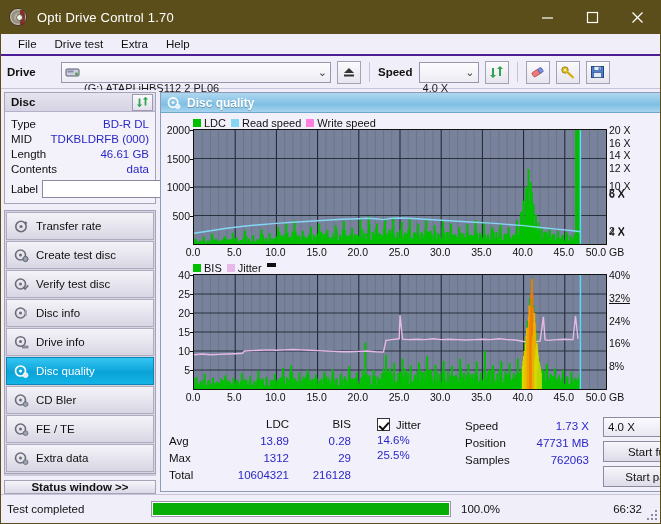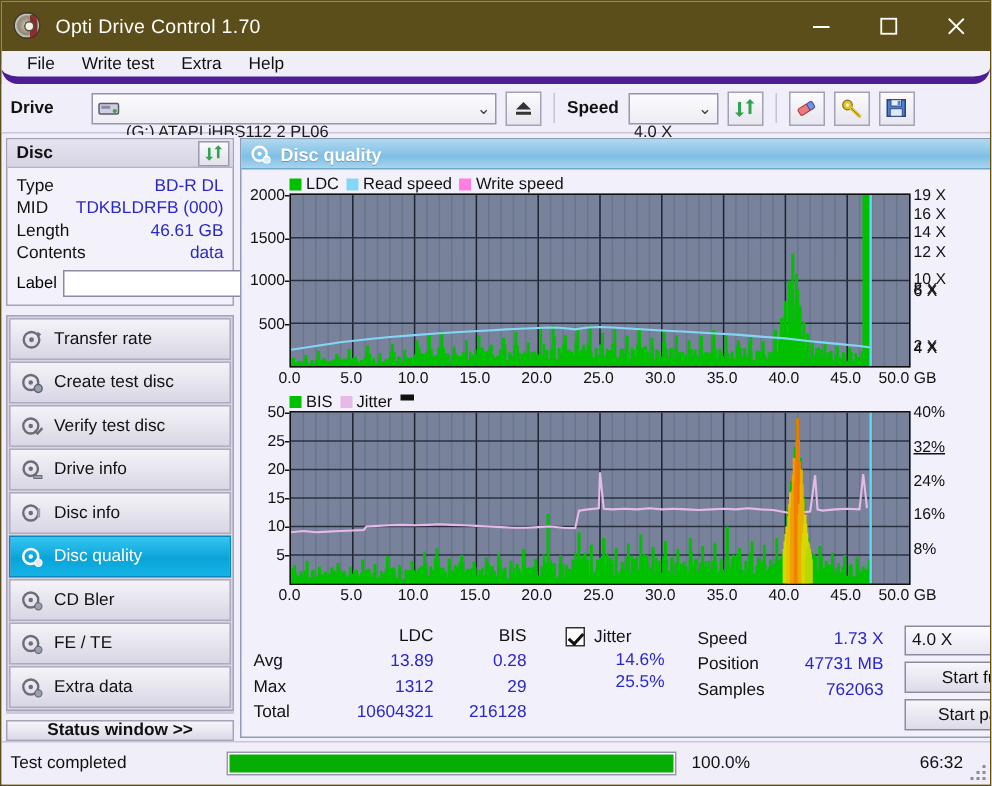--- a/index.html
+++ b/index.html
@@ -58,22 +58,21 @@
   }
   .win-btn svg { display:block; }
 
   
   .menubar {
     height: 22px;
     background: #f0eef8;
     display: flex;
     align-items: center;
     padding-left: 8px;
-    border-bottom: 5px solid #4c1d95;
-    border-radius: 11px;
+    border-bottom: 2px solid #4c1d95;
   }
   .menu-item {
     padding: 2px 9px;
     font-size: 11.5px;
     color: #101010;
   }
 
   
   .drivebar {
     height: 33px;
@@ -229,21 +228,21 @@
   .stats { margin-top:auto; padding: 6px 6px 4px 8px; display:flex; font-size:11.5px; color:#111; }
   .stat-col { }
   .statgrid { display:grid; grid-template-columns: 46px 74px 62px; row-gap:2px; }
   .statgrid div { line-height:15px; }
   .num { color:#2a27c8; text-align:right; }
   .hdrc { text-align:right; color:#111; }
   .jitcol { margin-left: 26px; }
   .jitrow { display:flex; align-items:center; gap:6px; height:15px; }
   .cbx { width:13px;height:13px;border:1px solid #333; background:#fff; position:relative; }
   .cbx::after{content:"";position:absolute;left:3px;top:1px;width:4px;height:8px;border:solid #111;border-width:0 2px 2px 0;transform:rotate(42deg);}
-  .jitval { color:#2a27c8; text-align:right; width:66px; }
+  .jitval { color:#2a27c8; width:66px; }
   .spcol { margin-left: 22px; }
   .sprow { display:flex; height:17px; align-items:center; gap:8px; }
   .spk { width:54px; }
   .spv { color:#2a27c8; width:62px; text-align:right; }
   .btncol { margin-left: 14px; display:flex; flex-direction:column; gap:4px; }
   .pbtn {
     width: 92px; height:21px;
     background: linear-gradient(#f7f6fa,#dedbe9);
     border:1px solid #8f8aa0;
     display:flex;align-items:center;justify-content:center;
@@ -302,21 +301,21 @@
         <svg width="13" height="13" viewBox="0 0 13 13">
             <line x1="1.5" y1="1.5" x2="11.5" y2="11.5" stroke="#fff" stroke-width="1.2"></line>
             <line x1="11.5" y1="1.5" x2="1.5" y2="11.5" stroke="#fff" stroke-width="1.2"></line>
           </svg>
       </div>
     </div>
   </div>
 
   <div class="menubar">
     <div class="menu-item">File</div>
-    <div class="menu-item">Write test</div>
+    <div class="menu-item">Drive test</div>
     <div class="menu-item">Extra</div>
     <div class="menu-item">Help</div>
   </div>
 
   <div class="drivebar">
     <div class="lbl" style="width:48px">Drive</div>
     <div class="combo" id="drive-combo">
       <span style="margin-right:4px;display:flex">
         <svg width="15" height="13" viewBox="0 0 15 13">
             <rect x="1" y="3" width="13" height="7" rx="1" fill="#cfcfe0" stroke="#5a5a70"></rect>
@@ -439,36 +438,36 @@
                 <circle cx="6.5" cy="7" r="5" fill="none" stroke="#6d6d78" stroke-width="1.6"></circle>
                 <circle cx="6.5" cy="7" r="1.5" fill="#6d6d78"></circle>
                 <path d="M9 10 l2 2 3.2-3.6" fill="none" stroke="#6d6d78" stroke-width="1.6"></path>
               </svg>
           </span>
           <span>Verify test disc</span>
         </div>
         <div class="navbtn">
           <span class="navicon">
             <svg width="15" height="15" viewBox="0 0 15 15">
+                <circle cx="6.5" cy="7" r="5" fill="none" stroke="#6d6d78" stroke-width="1.6"></circle>
+                <circle cx="6.5" cy="7" r="1.5" fill="#6d6d78"></circle>
+                <rect x="11" y="4" width="1.8" height="6" fill="#9aa0ad"></rect>
+              </svg>
+          </span>
+          <span>Disc info</span>
+        </div>
+        <div class="navbtn">
+          <span class="navicon">
+            <svg width="15" height="15" viewBox="0 0 15 15">
                 <circle cx="6.5" cy="6.5" r="4.8" fill="none" stroke="#6d6d78" stroke-width="1.6"></circle>
                 <circle cx="6.5" cy="6.5" r="1.5" fill="#6d6d78"></circle>
                 <rect x="8.5" y="11" width="5.5" height="2" fill="#9aa0ad" stroke="#5c6370" stroke-width=".6"></rect>
               </svg>
           </span>
           <span>Drive info</span>
-        </div>
-        <div class="navbtn">
-          <span class="navicon">
-            <svg width="15" height="15" viewBox="0 0 15 15">
-                <circle cx="6.5" cy="7" r="5" fill="none" stroke="#6d6d78" stroke-width="1.6"></circle>
-                <circle cx="6.5" cy="7" r="1.5" fill="#6d6d78"></circle>
-                <rect x="11" y="4" width="1.8" height="6" fill="#9aa0ad"></rect>
-              </svg>
-          </span>
-          <span>Disc info</span>
         </div>
         <div class="navbtn active">
           <span class="navicon">
             <svg width="15" height="15" viewBox="0 0 15 15">
                 <circle cx="6.5" cy="7" r="5" fill="none" stroke="#ffffff" stroke-width="1.7"></circle>
                 <circle cx="6.5" cy="7" r="1.5" fill="#ffffff"></circle>
                 <circle cx="11.6" cy="11.2" r="2.4" fill="#e9e9ef" stroke="#ffffff" stroke-width=".8"></circle>
               </svg>
           </span>
           <span>Disc quality</span>
@@ -1037,21 +1036,21 @@
                   </svg></div>
               <div class="yaxis-r" id="c0-yr" style="height: 116px;">
                   <div class="ytick-r" style="top: 102.333px;">2 X</div>
                   <div class="ytick-r" style="top: 103px;">4 X</div>
                   <div class="ytick-r" style="top: 65px;">6 X</div>
                   <div class="ytick-r" style="top: 64.3333px;">8 X</div>
                   <div class="ytick-r" style="top: 57px;">10 X</div>
                   <div class="ytick-r" style="top: 39px;">12 X</div>
                   <div class="ytick-r" style="top: 26.3333px;">14 X</div>
                   <div class="ytick-r" style="top: 13.6667px;">16 X</div>
-                  <div class="ytick-r" style="top: 1px;">19 X</div>
+                  <div class="ytick-r" style="top: 1px;">20 X</div>
                 </div>
             </div>
             <div class="plotwrap">
               <div style="width:30px"></div>
               <div class="xaxis" id="c0-x" style="width:414px">
                   <div class="xtick" style="left: 0px;">0.0</div>
                   <div class="xtick" style="left: 41.2px;">5.0</div>
                   <div class="xtick" style="left: 82.4px;">10.0</div>
                   <div class="xtick" style="left: 123.6px;">15.0</div>
                   <div class="xtick" style="left: 164.8px;">20.0</div>
@@ -1083,21 +1082,21 @@
                   <div class="ytick" style="top: 96px;">5</div>
                   <div class="tickmark" style="top: 96px;"></div>
                   <div class="ytick" style="top: 77px;">10</div>
                   <div class="tickmark" style="top: 77px;"></div>
                   <div class="ytick" style="top: 58px;">15</div>
                   <div class="tickmark" style="top: 58px;"></div>
                   <div class="ytick" style="top: 39px;">20</div>
                   <div class="tickmark" style="top: 39px;"></div>
                   <div class="ytick" style="top: 20px;">25</div>
                   <div class="tickmark" style="top: 20px;"></div>
-                  <div class="ytick" style="top: 1px;">50</div>
+                  <div class="ytick" style="top: 1px;">40</div>
                   <div class="tickmark" style="top: 1px;"></div>
                 </div>
               <div class="plot" id="c1-plot" style="width:414px;height:116px"><svg width="412" height="114" viewBox="0 0 412 114">
                     <line x1="8.24" y1="0" x2="8.24" y2="114" stroke="#626e87" stroke-width="1" opacity="0.65"></line>
                     <line x1="16.48" y1="0" x2="16.48" y2="114" stroke="#626e87" stroke-width="1" opacity="0.65"></line>
                     <line x1="24.72" y1="0" x2="24.72" y2="114" stroke="#626e87" stroke-width="1" opacity="0.65"></line>
                     <line x1="32.96" y1="0" x2="32.96" y2="114" stroke="#626e87" stroke-width="1" opacity="0.65"></line>
                     <line x1="41.2" y1="0" x2="41.2" y2="114" stroke="#1c2230" stroke-width="1" opacity="1"></line>
                     <line x1="49.44" y1="0" x2="49.44" y2="114" stroke="#626e87" stroke-width="1" opacity="0.65"></line>
                     <line x1="57.68000000000001" y1="0" x2="57.68000000000001" y2="114" stroke="#626e87" stroke-width="1" opacity="0.65"></line>

